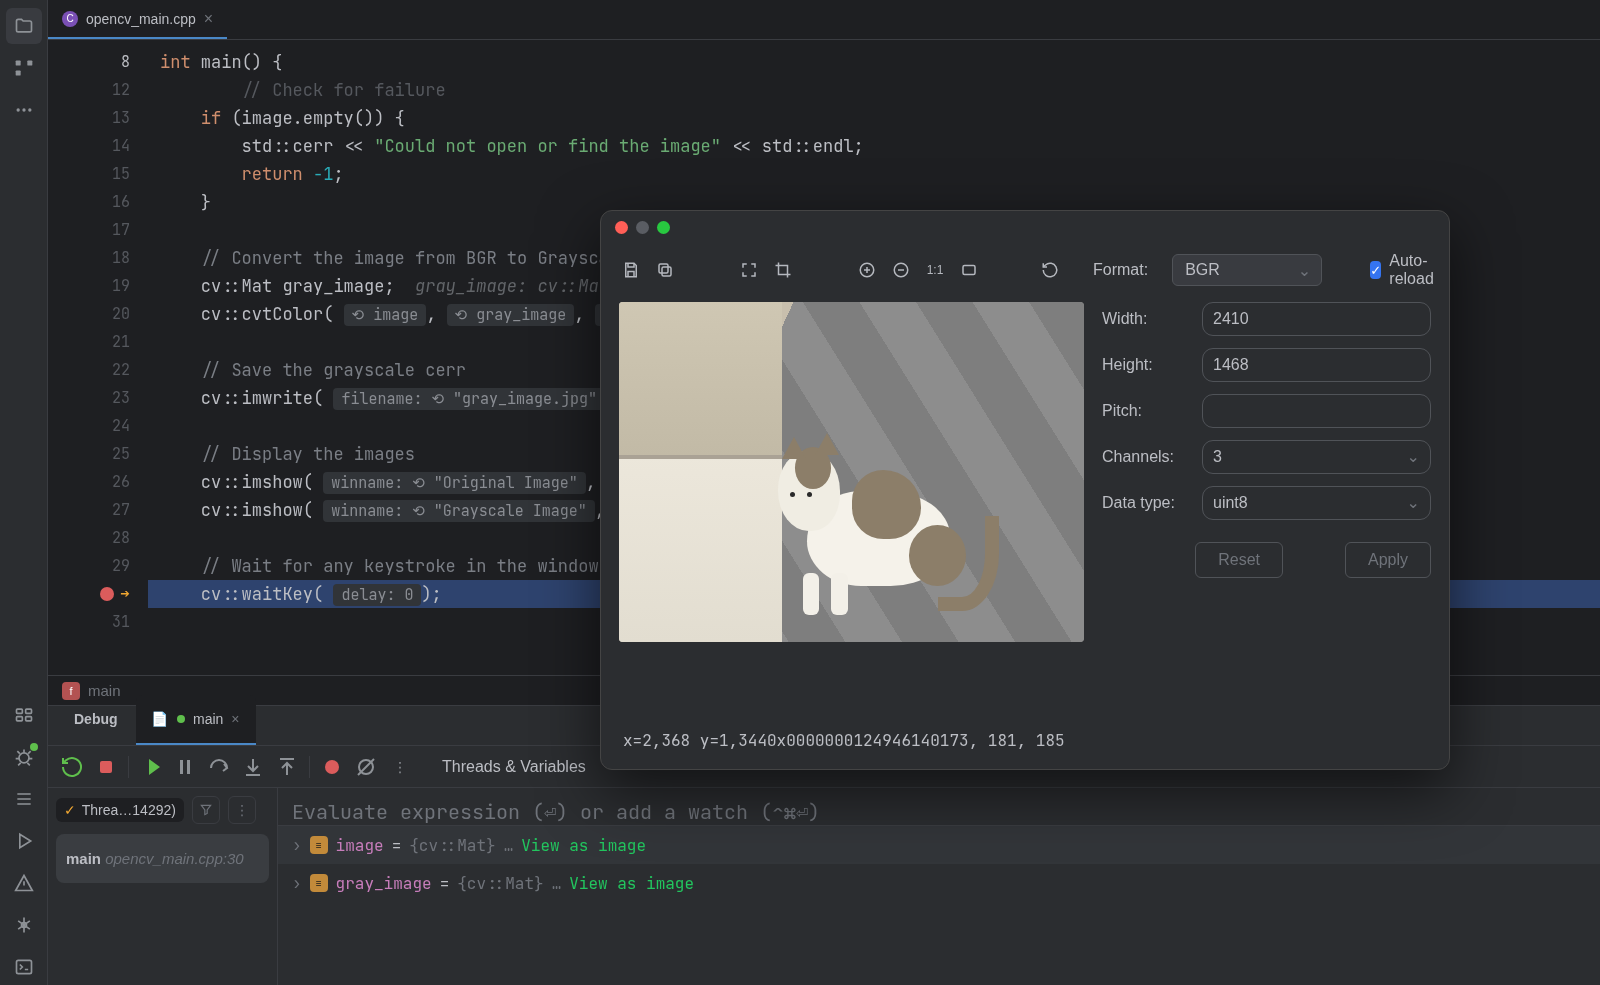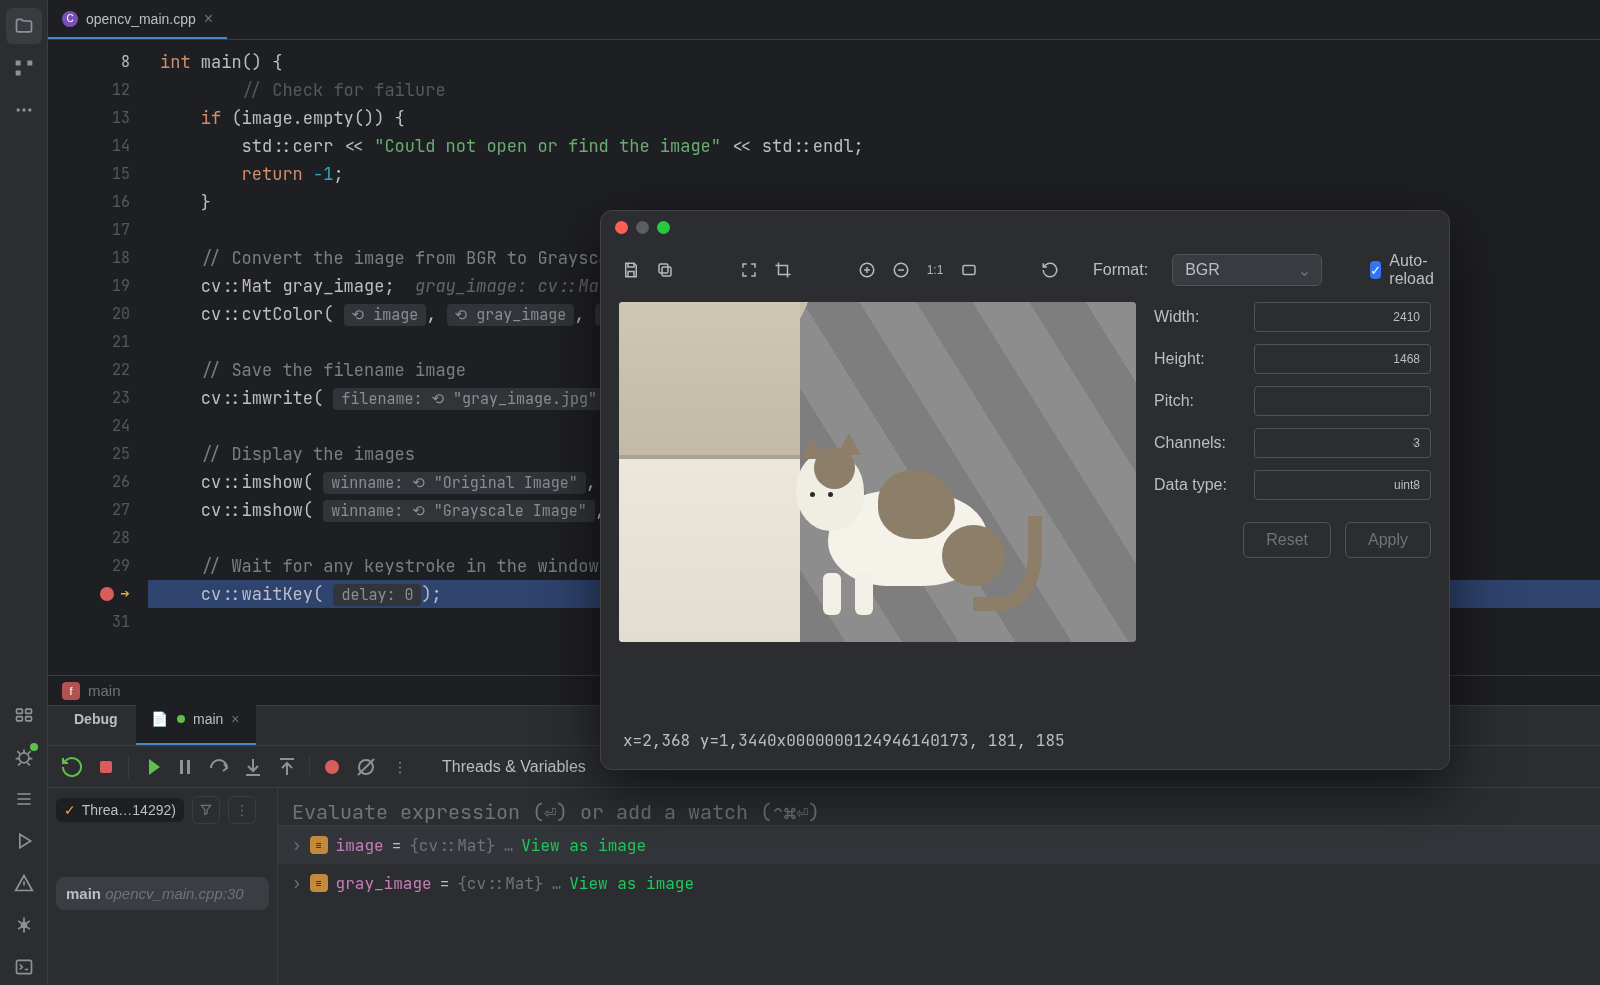--- a/index.html
+++ b/index.html
@@ -78,21 +78,21 @@
   .db-btn { width:24px; height:24px; display:flex; align-items:center; justify-content:center; color:#8e9297; }
   .db-btn.green { color:#5fbf4c; }
   .db-btn.red { color:#db5c5c; }
   .db-sep { width:1px; height:22px; background:var(--border); }
   .tv-label { color:var(--text); padding-left:20px; font-size:16px; }
 
   .debug-content { flex:1; display:flex; }
   .frames { width:230px; display:flex; flex-direction:column; gap:10px; padding:8px; border-right:1px solid var(--border); }
   .thread-row { display:flex; align-items:center; gap:8px; }
   .thread-chip { display:flex; align-items:center; gap:6px; padding:4px 8px; border-radius:6px; background:var(--bg); color:var(--text); font-size:14px; }
-  .frame-chip { padding:8px 10px; background:#3a3d41; border-radius:8px; color:var(--text); font-size:15px;margin-top:43px; }
+  .frame-chip { padding:16px 10px; background:#3a3d41; border-radius:8px; color:var(--text); font-size:15px; }
   .frame-chip .loc { color:var(--text-dim); font-style:italic; }
   .filter-btn { width:28px; height:28px; display:flex; align-items:center; justify-content:center; border:1px solid var(--border); border-radius:6px; color:var(--text-dim); }
 
   .vars { flex:1; display:flex; flex-direction:column; }
   .eval-row { height:38px; display:flex; align-items:flex-end; padding:0 14px; color:var(--text-dim); font-size:20px; border-bottom:1px solid var(--border); }
   .var-row { height:38px; display:flex; align-items:center; padding:0 14px; gap:8px; font-size:16px; }
   .var-row.sel { background:#323539; }
   .chev { color:var(--text-dim); }
   .var-badge { width:18px; height:18px; border-radius:4px; background:#c28a3a; display:flex; align-items:center; justify-content:center; font-size:11px; color:#1a1a1a;}
   .var-name { color:#c77dbb; }
@@ -136,25 +136,25 @@
   .cat-ear2 { position:absolute; left:14%; bottom:84%; width:0;height:0; border-left:12px solid transparent; border-right:12px solid transparent; border-bottom:22px solid #8c7e69; }
   .cat-leg { position:absolute; bottom:0; width:8%; height:22%; background:#f3f0e8; border-radius:6px; }
   .cat-leg.l1{left:8%;} .cat-leg.l2{left:22%;}
   .cat-tail { position:absolute; right:-4%; bottom:2%; width:30%; height:50%; border:14px solid #8c7e69; border-left:none; border-top:none; border-radius:0 0 60% 0; }
   .cat-eye { position:absolute; width:5px; height:5px; background:#2a2a2a; border-radius:50%; }
   .cat-eye.e1{ left:2%; bottom:62%; } .cat-eye.e2{ left:10%; bottom:62%; }
 
   .props { flex:1; display:flex; flex-direction:column; gap:12px; }
   .prow { display:flex; align-items:center; gap:10px; }
   .prow label { width:90px; color:var(--text); font-size:16px; }
-  .prow input, .prow .pselect { flex:1; background:#2b2d30; border:1px solid #505358; border-radius:4px; padding:7px 10px; color:var(--text); font-size:12px; min-width:0;text-align:right; }
+  .prow input, .prow .pselect { flex:1; background:#2b2d30; border:1px solid #505358; border-radius:11px; padding:7px 10px; color:var(--text); font-size:16px; min-width:0; }
   .prow .pselect { position:relative; }
   .prow .pselect::after { content:"⌄"; position:absolute; right:10px; top:6px; color:var(--text-dim); }
   .btn-row { display:flex; gap:14px; margin-top:10px; justify-content:flex-end; }
-  .pbtn { padding:8px 22px; border:1px solid #505358; border-radius:6px; background:transparent; color:#6f737a; font-size:16px; }
+  .pbtn { padding:8px 22px; border:1px solid #505358; border-radius:6px; background:transparent; color:#6f737a; font-size:16px;margin-left:48px; }
 
   .insp-status { padding:12px 22px 18px; color:var(--text); font-size:16px; display:flex; }
 </style>
 </head>
 <body>
 
 <div class="tool-stripe">
   <div class="stripe-btn active">
       <svg viewBox="0 0 24 24" fill="none" stroke="currentColor" stroke-width="2">
         <path d="M3 6a2 2 0 0 1 2-2h4l2 2h8a2 2 0 0 1 2 2v9a2 2 0 0 1-2 2H5a2 2 0 0 1-2-2z"></path>
@@ -262,21 +262,21 @@
       <div class="line dim-top"><span>        // Check for failure</span></div>
       <div class="line"><span style="color:var(--kw)">    if</span><span> (image.empty()) {</span></div>
       <div class="line"><span>        std::cerr &lt;&lt; </span><span style="color:var(--str)">"Could not open or find the image"</span><span> &lt;&lt; std::endl;</span></div>
       <div class="line"><span style="color:var(--kw)">        return </span><span style="color:var(--num)">-1</span><span>;</span></div>
       <div class="line"><span>    }</span></div>
       <div class="line"><span></span></div>
       <div class="line"><span style="color:var(--comment)">    // Convert the image from BGR to Grayscal</span></div>
       <div class="line"><span>    cv::Mat gray_image;  </span><span class="ghost">gray_image: cv::Mat</span></div>
       <div class="line"><span>    cv::cvtColor( </span><span class="hint">⟲ image</span><span>, </span><span class="hint">⟲ gray_image</span><span>, </span><span class="hint">cod</span></div>
       <div class="line"><span></span></div>
-      <div class="line"><span style="color:var(--comment)">    // Save the filename image</span></div>
+      <div class="line"><span style="color:var(--comment)">    // Save the grayscale cerr</span></div>
       <div class="line"><span>    cv::imwrite( </span><span class="hint">filename: ⟲ "gray_image.jpg"</span><span>,</span></div>
       <div class="line"><span></span></div>
       <div class="line"><span style="color:var(--comment)">    // Display the images</span></div>
       <div class="line"><span>    cv::imshow( </span><span class="hint">winname: ⟲ "Original Image"</span><span>, </span></div>
       <div class="line"><span>    cv::imshow( </span><span class="hint">winname: ⟲ "Grayscale Image"</span><span>,</span></div>
       <div class="line"><span></span></div>
       <div class="line"><span style="color:var(--comment)">    // Wait for any keystroke in the window</span></div>
       <div class="line hl"><span>    cv::waitKey( </span><span class="hint">delay: 0</span><span>);</span></div>
       <div class="line"><span></span></div>
     </div>

